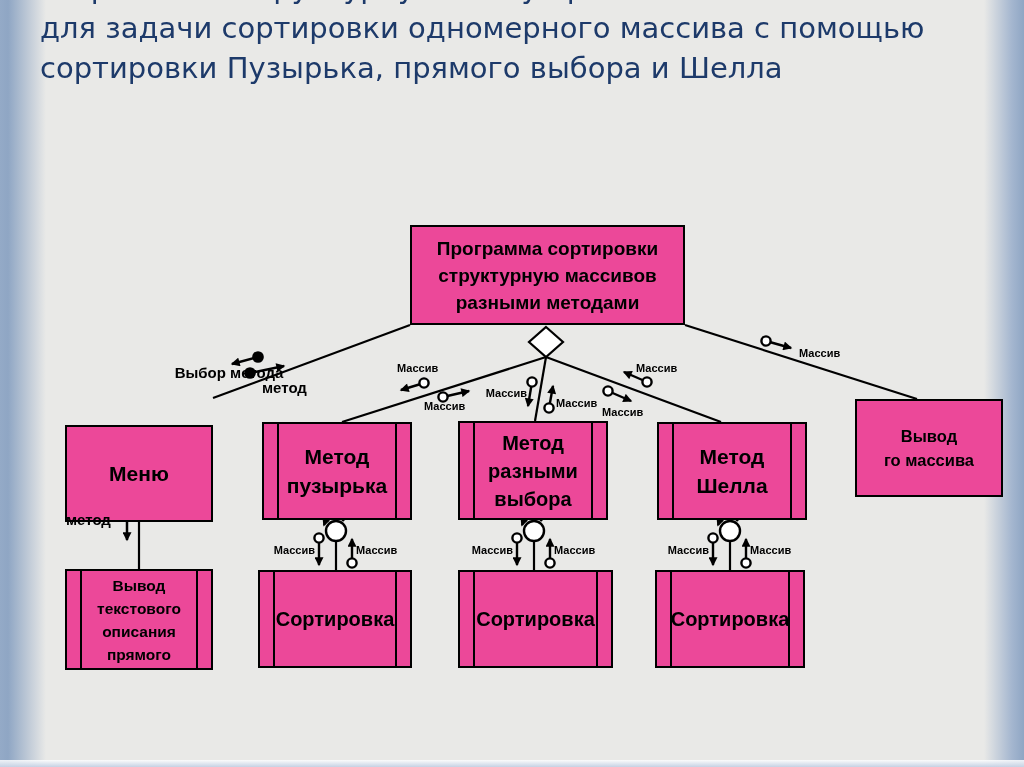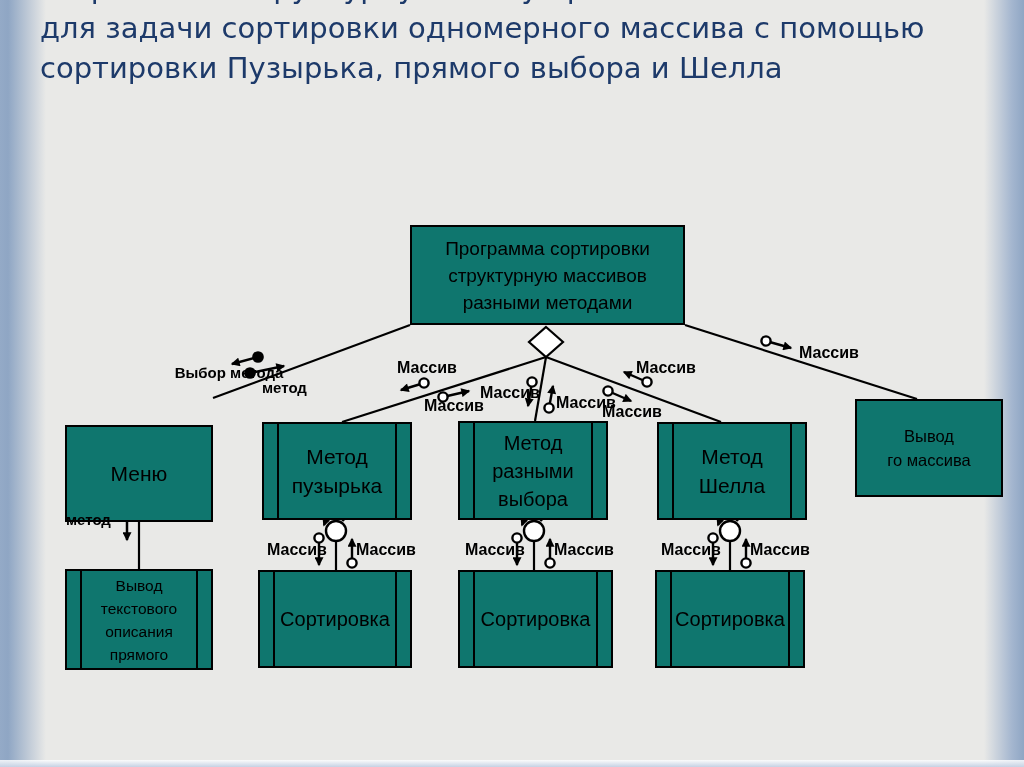--- a/index.html
+++ b/index.html
@@ -25,31 +25,31 @@
   .title{
     position:absolute;left:40px;top:-32px;width:960px;z-index:3;
     color:#1d3a6a;font-family:"DejaVu Sans",sans-serif;
     font-size:29px;line-height:40px;font-weight:normal;
   }
   .title div{white-space:nowrap;}
   
   svg.wires{position:absolute;left:0;top:0;z-index:2;}
   
   .box{
-    position:absolute;z-index:3;background:#0f766e;border:2px solid #000;
+    position:absolute;z-index:3;background:#ec4899;border:2px solid #000;
     display:flex;flex-direction:column;align-items:center;justify-content:center;
-    text-align:center;color:#000;font-weight:normal;box-sizing:border-box;
+    text-align:center;color:#000;font-weight:bold;box-sizing:border-box;
   }
   .sidebar{position:absolute;top:0;bottom:0;width:2px;background:#000;}
   .sb-l{left:13px;} .sb-r{right:13px;}
   .box .txt{position:relative;z-index:1;}
   
   .lbl{
     position:absolute;z-index:3;color:#000;font-weight:bold;
-    font-size:16px;line-height:14px;white-space:nowrap;
+    font-size:11px;line-height:14px;white-space:nowrap;
   }
   .lbl.md{font-size:15px;line-height:16px;}
   .t-r{text-align:right;} .t-c{text-align:center;}
 </style>
 </head>
 <body>
 
 <div class="edge-left"></div>
 <div class="edge-right"></div>
 <div class="edge-bottom"></div>

